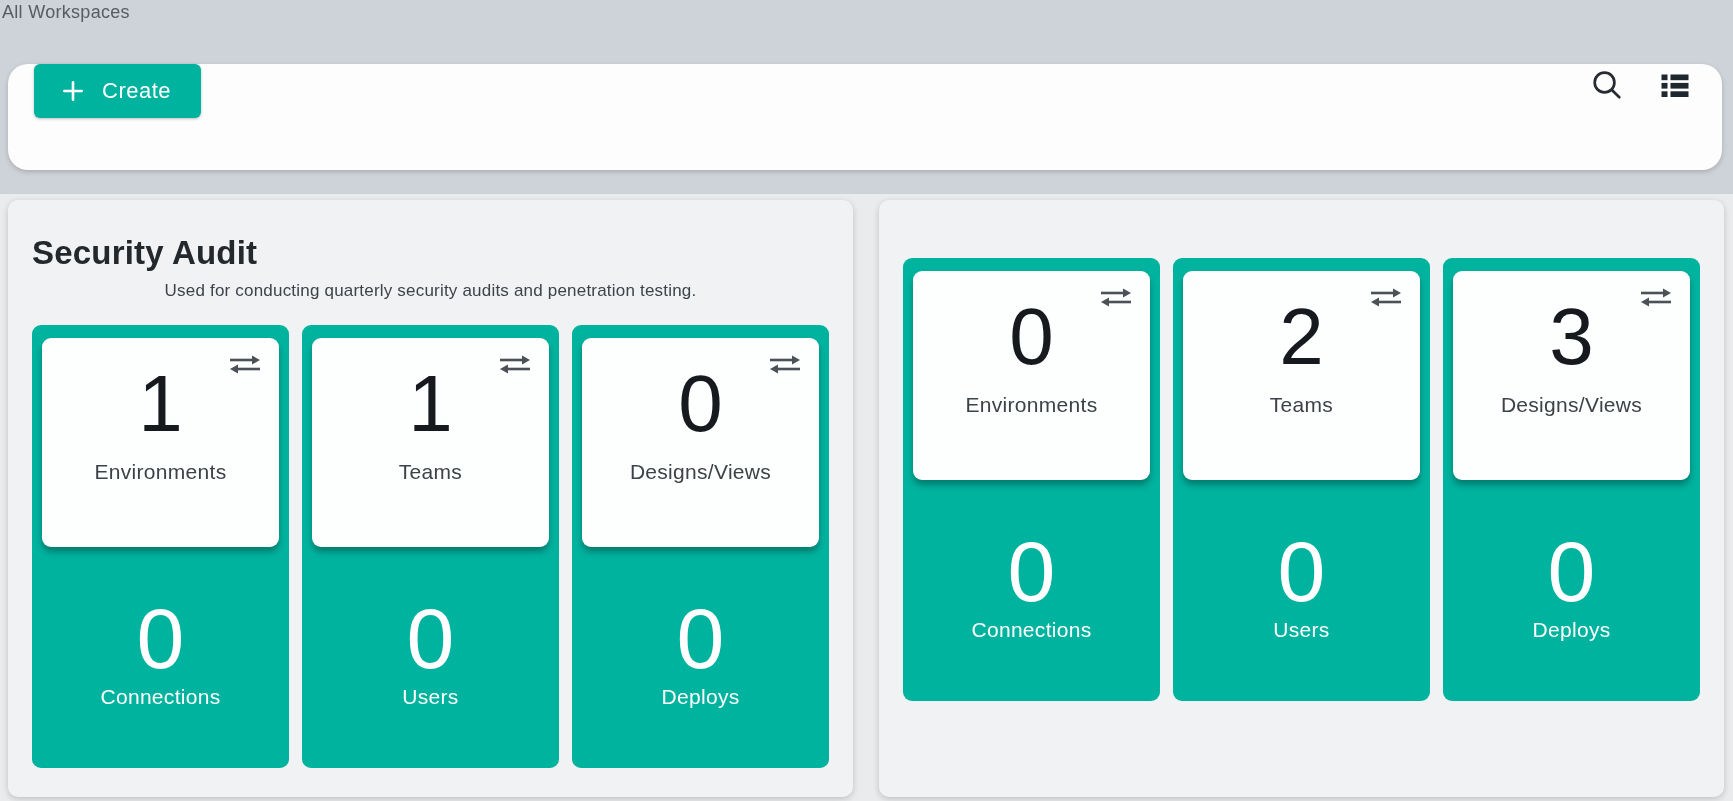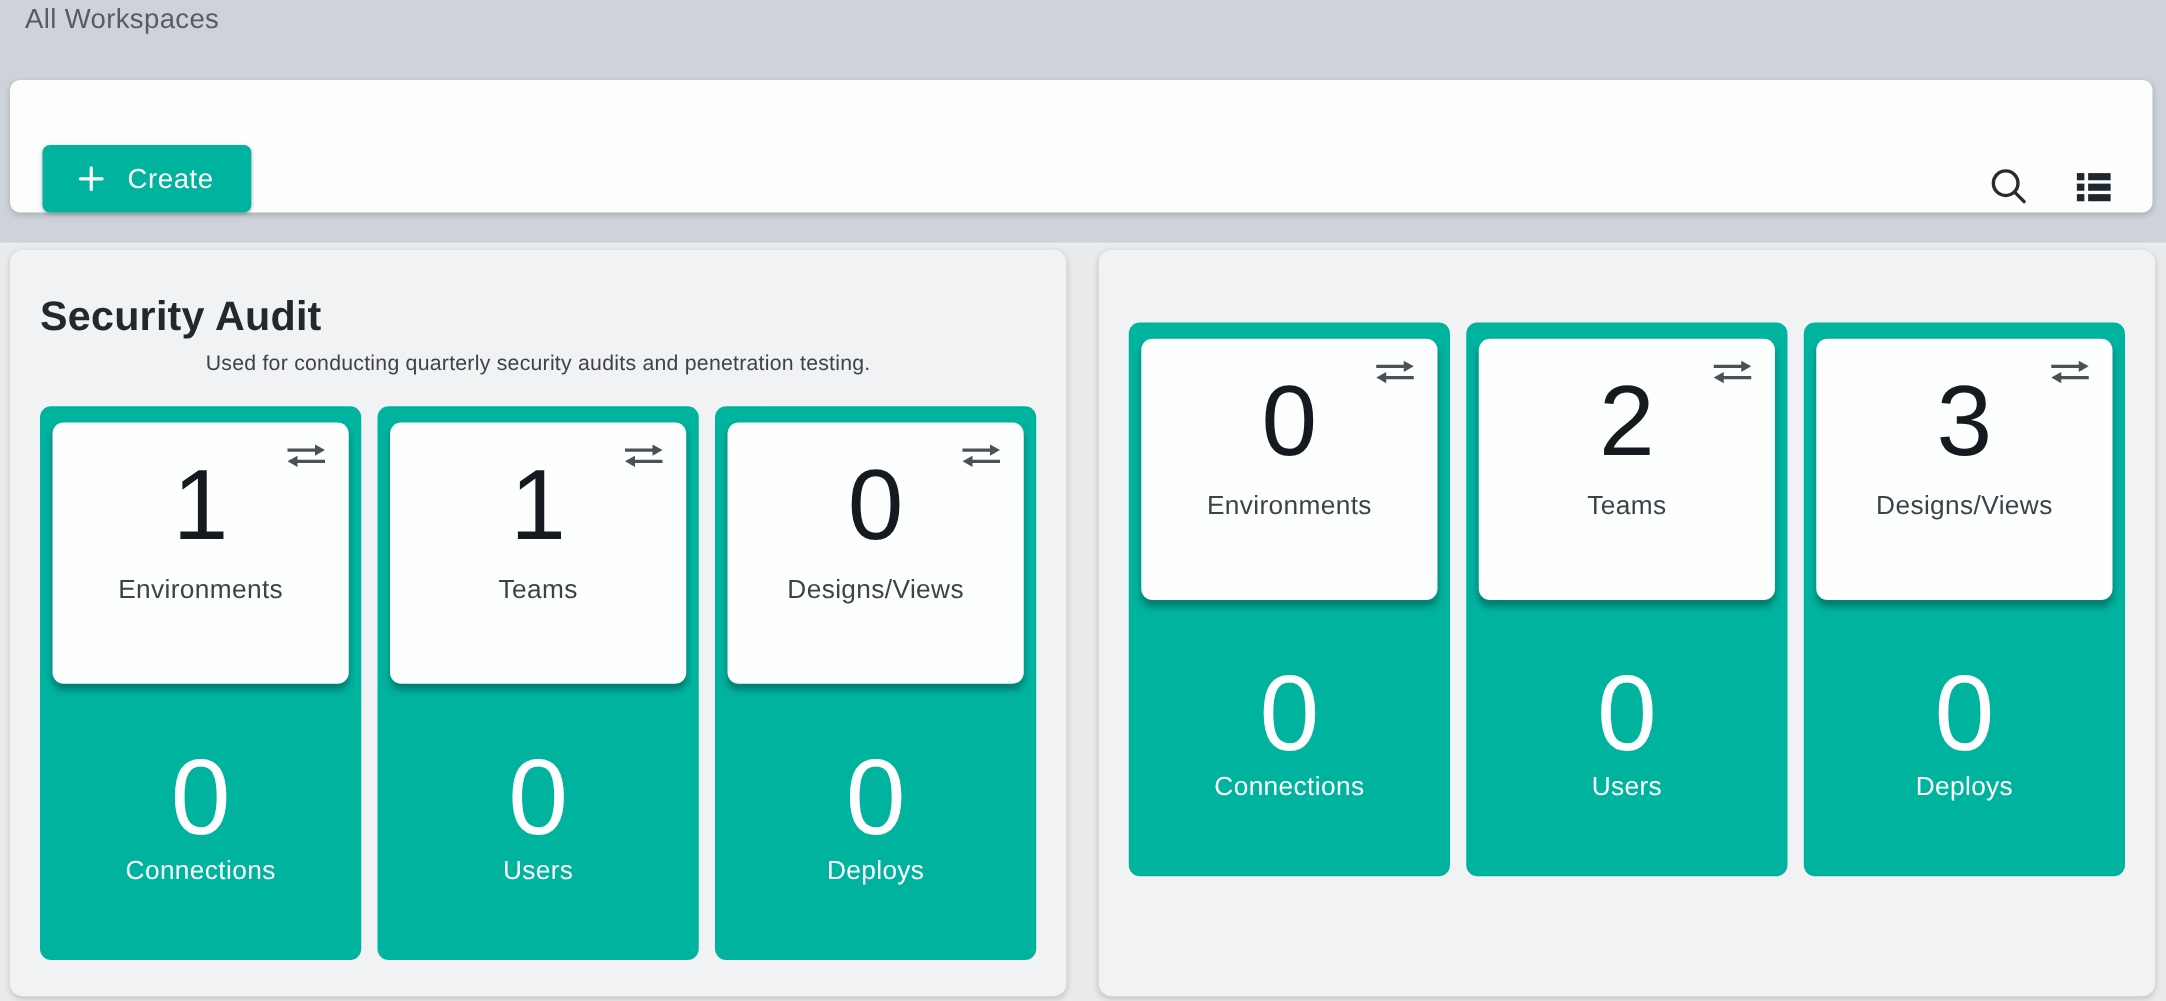--- a/index.html
+++ b/index.html
@@ -15,36 +15,36 @@
 
   .top-band {
     position: absolute;
     top: 0; left: 0; right: 0;
     height: 194px;
     background: var(--top_band, #ced3d9);
   }
 
   .page-title {
     position: absolute;
-    top: 2px; left: 20px;
-    font-size: 22px;
+    top: 2px; left: 2px;
+    font-size: 18px;
     color: var(--text_gray, #565c63);
     letter-spacing: 0.3px;
     z-index: 3;
   }
 
   .toolbar {
     position: absolute;
     top: 64px; left: 8px; right: 11px;
     height: 106px;
     background: var(--surface, #fdfdfe);
-    border-radius: 8px;
+    border-radius: 20px;
     box-shadow: 0 2px 5px rgba(0,0,0,0.18);
     display: flex;
-    align-items: flex-end;
+    align-items: flex-start;
     padding: 0 26px;
     z-index: 2;
   }
 
   .create-btn {
     display: inline-flex;
     align-items: center;
     gap: 16px;
     background: var(--teal, #00b39f);
     color: #ffffff;

